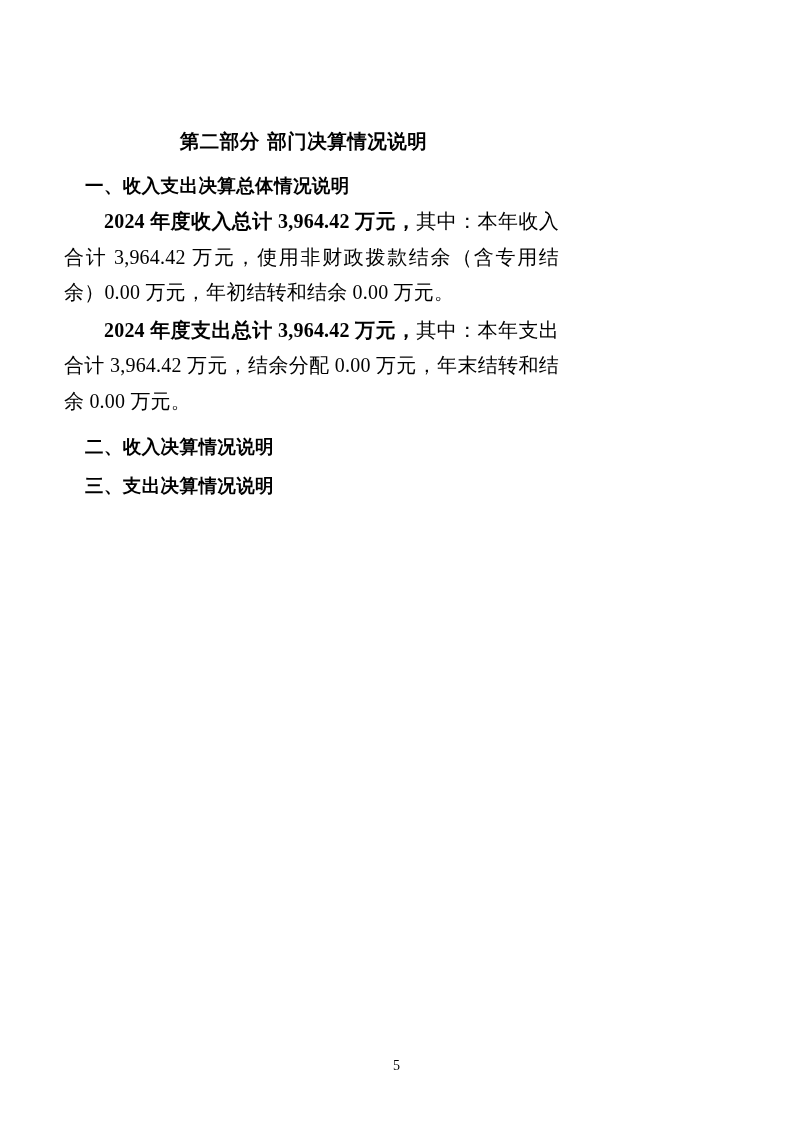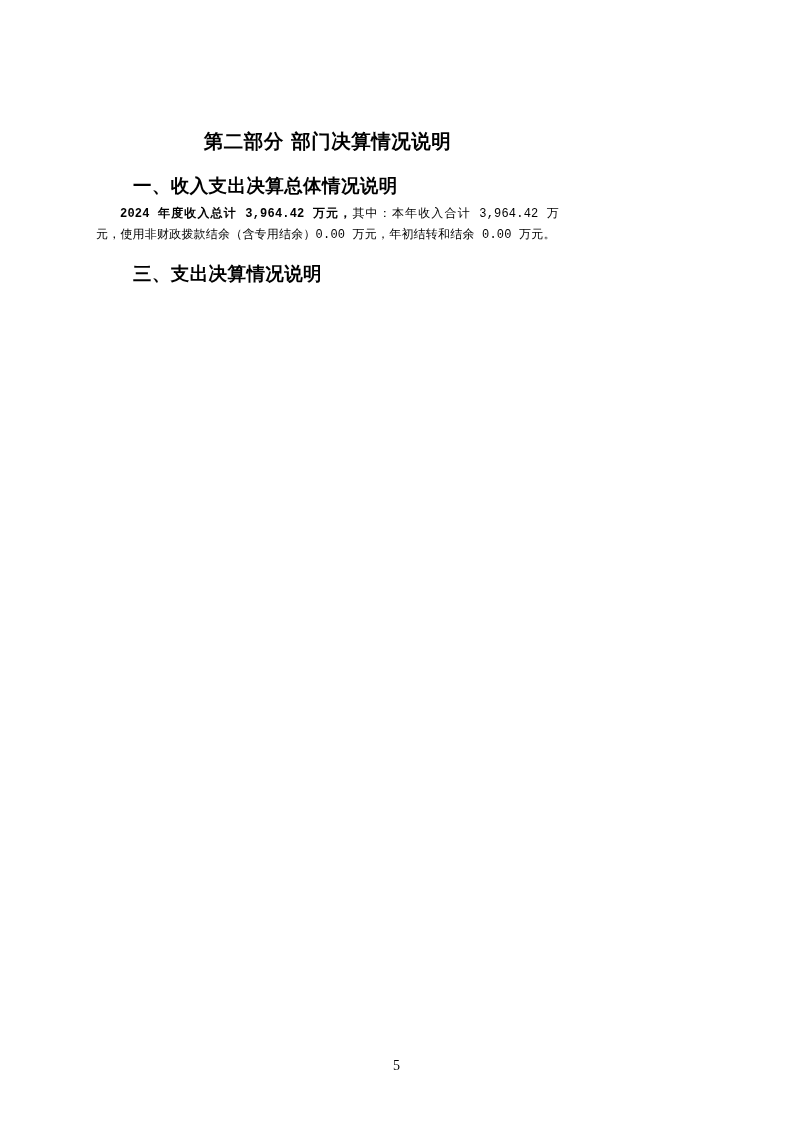--- a/index.html
+++ b/index.html
@@ -12,48 +12,48 @@
     height: 1122px;
     font-family: "Liberation Serif", "DejaVu Serif", serif;
     color: #000000;
     position: relative;
     overflow: hidden;
   }
   .page {
     width: 655px;
     height: 1122px;
     box-sizing: border-box;
-    padding: 128px 96px 40px 96px;
+    padding: 128px 96px 40px 48px;
     position: relative;
   }
   .doc-title {
     text-align: center;
     font-size: 19.5px;
     font-weight: bold;
     letter-spacing: 0.5px;
     margin: 0 0 18px 0;
     font-family: "DejaVu Serif", "Liberation Serif", serif;
   }
   .heading {
     font-size: 18.5px;
     font-weight: bold;
     margin: 14px 0 6px 0;
     text-indent: 2em;
     letter-spacing: 0.4px;
     font-family: Liberation Mono, monospace;
   }
   .para {
-    font-size: 12px;
+    font-size: 20px;
     line-height: 1.78;
-    margin: 0 0 2px 0;
+    margin: 0 0 2px 16px;
     text-indent: 2em;
     text-align: justify;
     text-justify: inter-ideograph;
     letter-spacing: 0.2px;
-    font-family: Liberation Mono, monospace;
+    font-family: Liberation Serif, serif;
   }
   .para .lead {
     font-weight: bold;
   }
   .footer-page {
     position: absolute;
     bottom: 48px;
     left: 0;
     width: 793px;
     text-align: center;
@@ -65,22 +65,24 @@
 <body>
 
 <div class="page">
 
   <div class="doc-title">第二部分  部门决算情况说明</div>
 
   <div class="heading">一、收入支出决算总体情况说明</div>
 
   <p class="para"><span class="lead">2024 年度收入总计 3,964.42 万元，</span><span>其中：本年收入合计 3,964.42 万元，使用非财政拨款结余（含专用结余）0.00 万元，年初结转和结余 0.00 万元。</span></p>
 
+  <p class="para"><span class="lead">2024 年度支出总计 3,964.42 万元，</span><span>其中：本年支出合计 3,964.42 万元，结余分配 0.00 万元，年末结转和结余 0.00 万元。</span></p>
 
 
+  <div class="heading">二、收入决算情况说明</div>
 
 
   <div class="heading">三、支出决算情况说明</div>
 
 
   <div class="footer-page">5</div>
 
 </div>
 
 </body></html>

